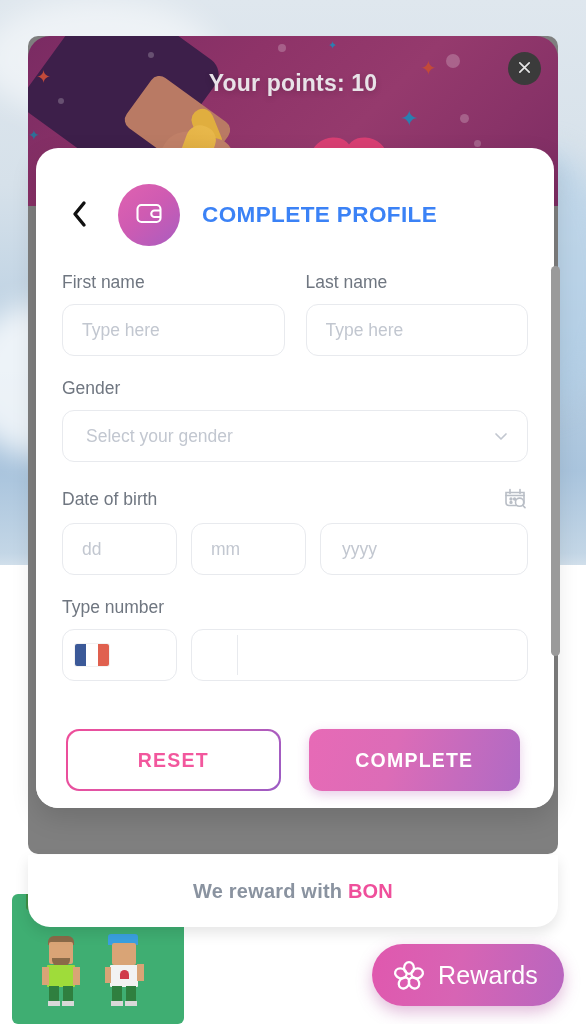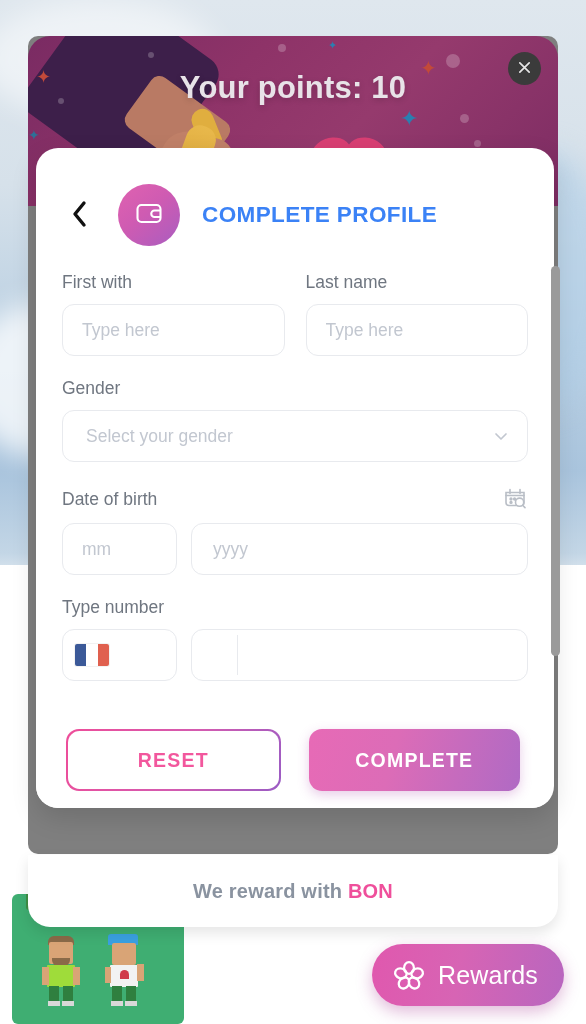--- a/index.html
+++ b/index.html
@@ -185,21 +185,21 @@
   .dot {
     position:absolute;
     border-radius:50%;
     background: rgba(255,255,255,.22);
   }
   .banner-title {
     position:absolute;
     left:0; right:0; top:34px;
     text-align:center;
     color:#e8e3e8;
-    font-size:31px;
+    font-size:23px;
     font-weight:bold;
     letter-spacing:.2px;
     text-shadow: 0 2px 6px rgba(0,0,0,.18);
   }
   .close-btn {
     position:absolute;
     right:17px; top:16px;
     width:33px; height:33px;
     border-radius:50%;
     background:#3b3b3b;
@@ -542,21 +542,21 @@
           </svg>
         </span>
       </div>
       <div class="card-title">COMPLETE PROFILE</div>
     </div>
 
     <div class="form-body">
 
       <div class="row group">
         <div class="col">
-          <div class="field-label">First with</div>
+          <div class="field-label">First name</div>
           <input class="txt-input" type="text" placeholder="Type here" style="">
         </div>
         <div class="col">
           <div class="field-label">Last name</div>
           <input class="txt-input" type="text" placeholder="Type here" style="">
         </div>
       </div>
 
       <div class="group">
         <div class="field-label">Gender</div>
@@ -582,20 +582,21 @@
               <path d="M8 3.5 v4 M18 3.5 v4"></path>
               <circle cx="9" cy="13" r="0.9" fill="#b9bec6"></circle>
               <circle cx="12.6" cy="13" r="0.9" fill="#b9bec6"></circle>
               <circle cx="9" cy="16.4" r="0.9" fill="#b9bec6"></circle>
               <circle cx="17.6" cy="16.2" r="4.1" fill="#ffffff"></circle>
               <path d="M20.6 19.2 L23 21.6"></path>
             </svg>
           </span>
         </div>
         <div class="dob-row">
+          <input class="txt-input dob-dd" type="text" placeholder="dd" style="">
           <input class="txt-input dob-mm" type="text" placeholder="mm" style="">
           <input class="txt-input dob-yy" type="text" placeholder="yyyy" style="">
         </div>
       </div>
 
       <div class="group">
         <div class="field-label">Type number</div>
         <div class="phone-row">
           <div class="phone-cc">
             <span class="flag">

